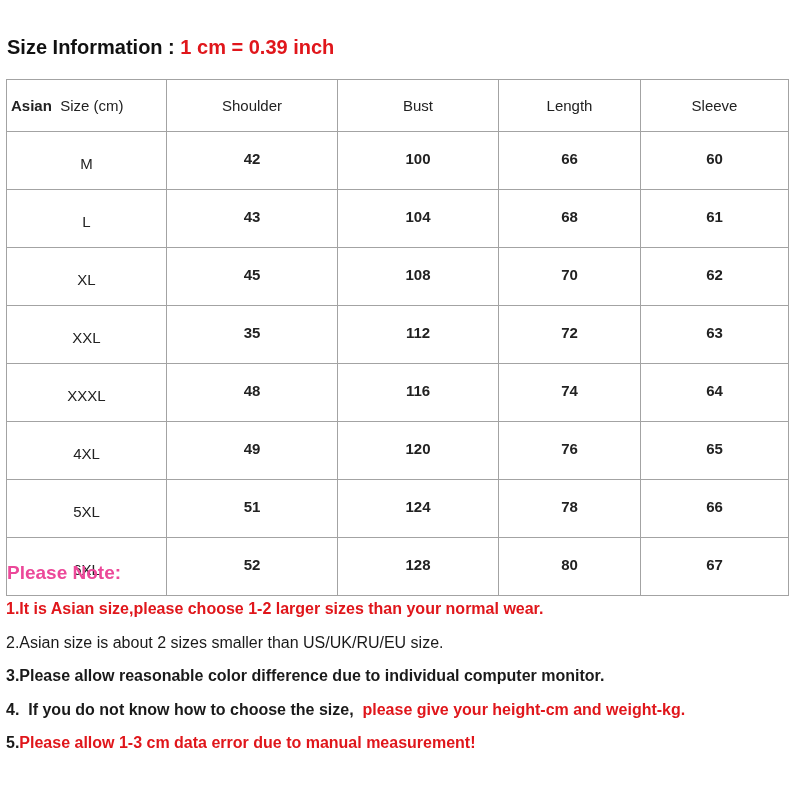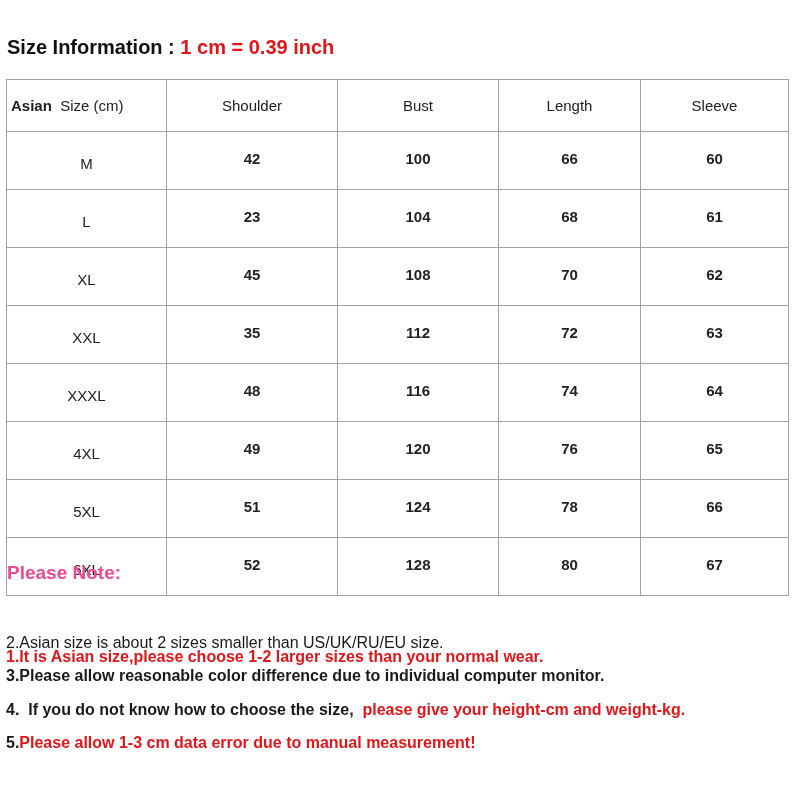--- a/index.html
+++ b/index.html
@@ -9,21 +9,21 @@
   table.size-table { position: absolute; left: 6px; top: 79px; width: 782px; border-collapse: collapse; table-layout: fixed; }
   table.size-table td, table.size-table th { border: 1px solid #a3a3a3; height: 51px; text-align: center; font-size: 15px; font-weight: normal; color: #222; padding: 0; }
   table.size-table th { vertical-align: middle; }
   table.size-table th.first { text-align: left; padding-left: 4px; }
   table.size-table th.first b { font-weight: bold; }
   table.size-table td.size { padding-top: 6px; }
   table.size-table td.val { padding-bottom: 4px; font-weight: bold; }
   .note-title { position: absolute; left: 7px; top: 562px; font-size: 19px; font-weight: bold; color: #ec4899; }
   .note { position: absolute; left: 6px; font-size: 16px; white-space: nowrap; }
   .note.bold { font-weight: bold; }
-  .red { color: #e0161b; margin-top: 48px; }
+  .red { color: #e0161b; }
   .black { color: #1a1a1a; }
 </style>
 </head>
 <body>
 
 <div class="title">
   <span>Size Information : </span><span class="red">1 cm = 0.39 inch</span>
 </div>
 
 <table class="size-table">
@@ -46,21 +46,21 @@
   <tbody>
     <tr>
       <td class="size">M</td>
       <td class="val">42</td>
       <td class="val">100</td>
       <td class="val">66</td>
       <td class="val">60</td>
     </tr>
     <tr>
       <td class="size">L</td>
-      <td class="val">23</td>
+      <td class="val">43</td>
       <td class="val">104</td>
       <td class="val">68</td>
       <td class="val">61</td>
     </tr>
     <tr>
       <td class="size">XL</td>
       <td class="val">45</td>
       <td class="val">108</td>
       <td class="val">70</td>
       <td class="val">62</td>

